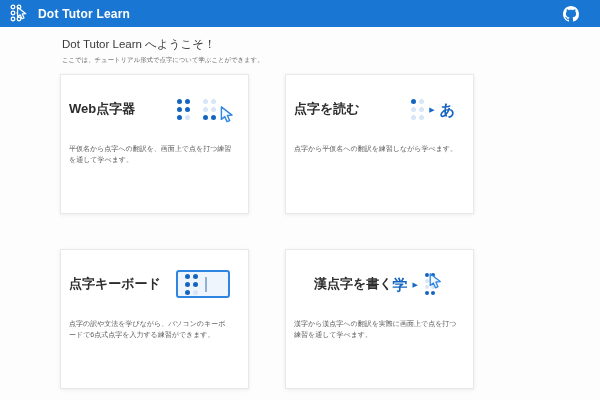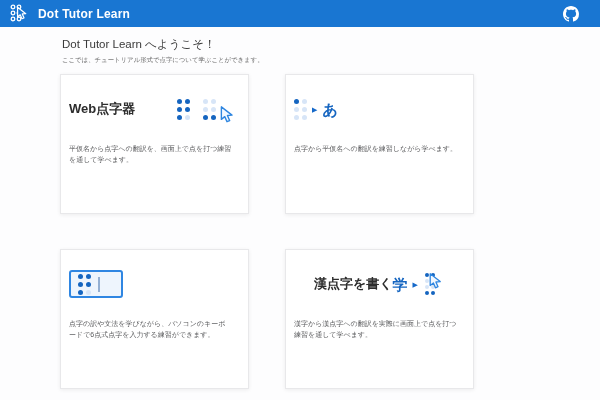--- a/index.html
+++ b/index.html
@@ -110,38 +110,40 @@
           <svg class="cursor-abs" width="14" height="17" viewBox="0 0 13 16">
             <path d="M1.2,0.8 L1.2,12.6 L4.4,10 L6.5,14.8 L9,13.7 L6.9,9 L11.2,8.6 Z" fill="#f2f8ff" stroke="#2e86e0" stroke-width="1.3" stroke-linejoin="round"></path>
           </svg>
         </span>
       </div>
       <p class="card-desc">平仮名から点字への翻訳を、画面上で点を打つ練習を通して学べます。</p>
     </div>
 
     <div class="card">
       <div class="card-top">
+        <span class="card-title">点字を読む</span>
         <span class="icon-row">
           <span class="bcell">
               <span class="bdot s"></span>
               <span class="bdot"></span>
               <span class="bdot"></span>
               <span class="bdot"></span>
               <span class="bdot"></span>
               <span class="bdot"></span>
             </span>
           <span class="arrow-glyph">▶</span>
           <span class="big-char">あ</span>
         </span>
       </div>
       <p class="card-desc">点字から平仮名への翻訳を練習しながら学べます。</p>
     </div>
 
     <div class="card">
       <div class="card-top">
+        <span class="card-title">点字キーボード</span>
         <span class="kbd-box">
           <span class="bcell">
               <span class="bdot s"></span>
               <span class="bdot s"></span>
               <span class="bdot s"></span>
               <span class="bdot s"></span>
               <span class="bdot s"></span>
               <span class="bdot"></span>
             </span>
           <span class="caret"></span>

